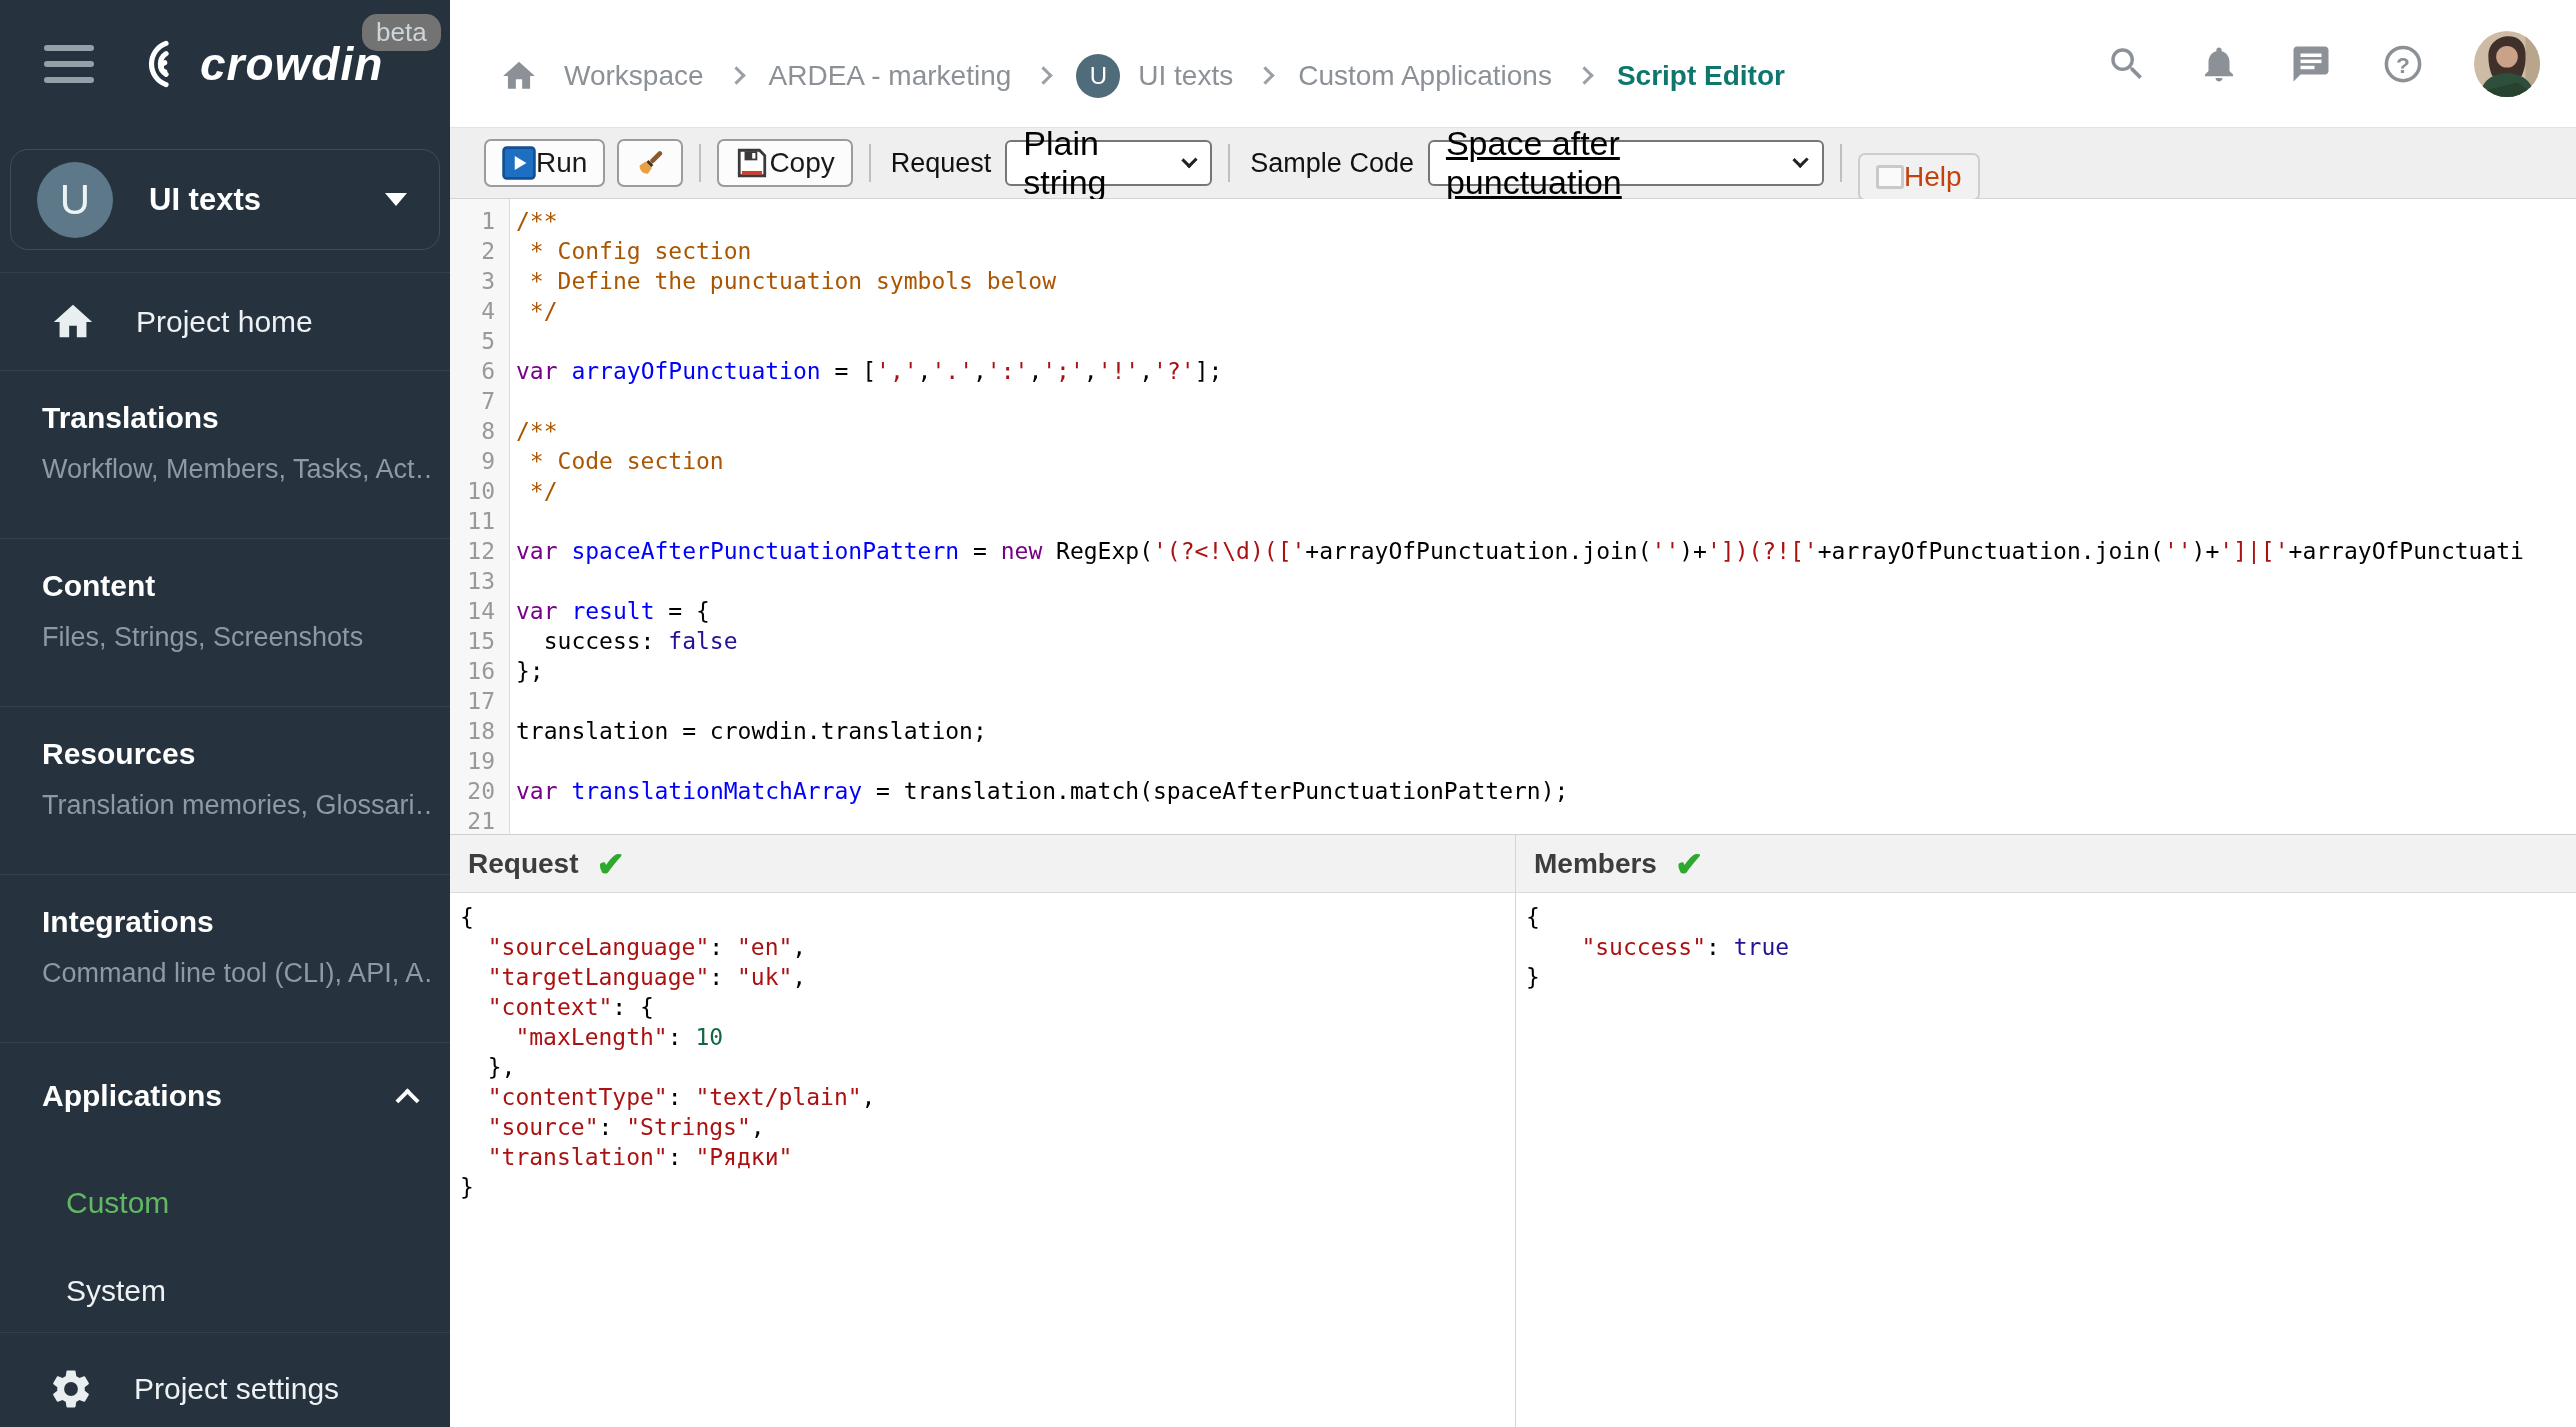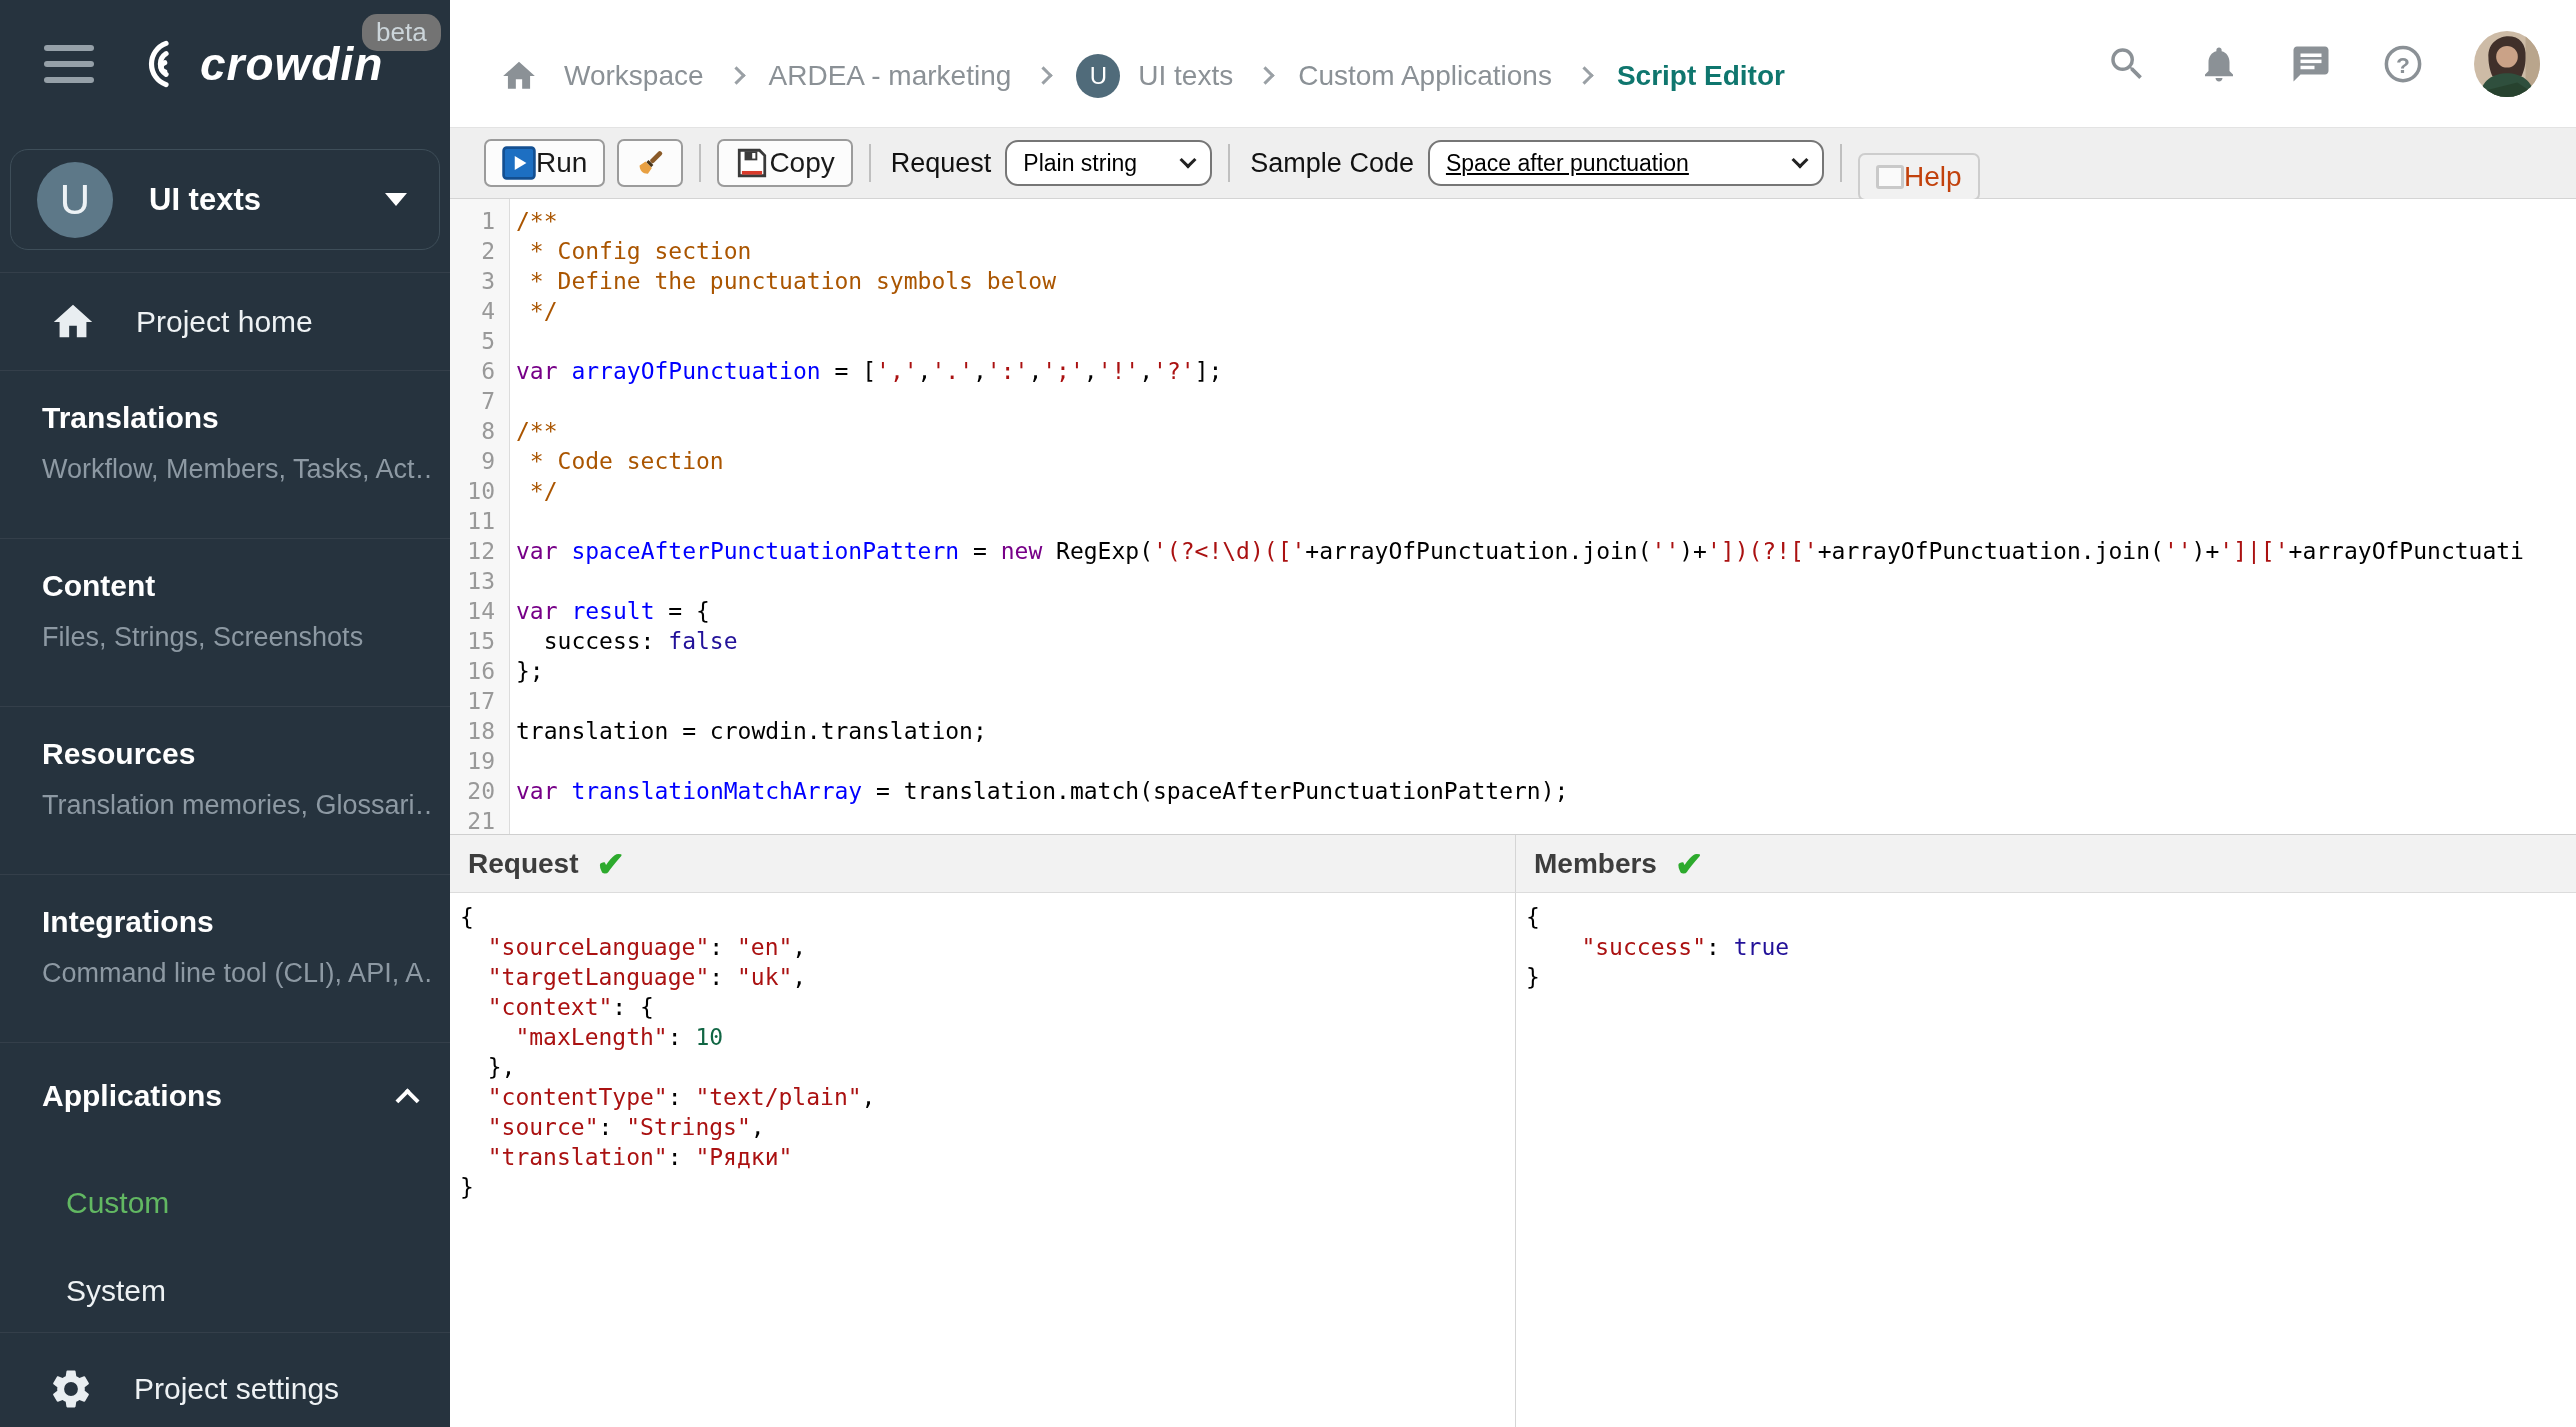--- a/index.html
+++ b/index.html
@@ -64,22 +64,22 @@
   .toolbar { height:72px; background:#efefef; border-top:1px solid #e3e3e3; border-bottom:1px solid #d4d4d4;
              display:flex; align-items:center; padding-left:34px; flex-shrink:0; font-size:27px; color:#111;}
   .tb-btn { display:inline-flex; align-items:center; background:#fcfcfc;
             border:2px solid #9b9b9b; border-radius:7px; height:48px; padding:0 16px;
             font-size:28px; color:#1a1a1a; cursor:pointer; flex-shrink:0;}
   .tb-btn.icon-only { padding:0 14px; }
   .tb-btn.disabled { color:#c2410c; border-color:#cdcdcd; background:#f1f1f1; cursor:default;margin-top:28px;}
   .tb-sep { width:2px; height:38px; background:#bfbfbf; margin:0 16px; flex-shrink:0;}
   .tb-label { margin:0 14px 0 4px; white-space:nowrap;}
   .tb-select { display:inline-flex; align-items:center; justify-content:space-between; gap:14px;
-               background:#fff; border:2px solid #767676; border-radius:13px; height:46px;
-               padding:0 16px; font-size:23px; color:#000; cursor:pointer; flex-shrink:0;}
+               background:#fff; border:2px solid #767676; border-radius:6px; height:46px;
+               padding:0 16px; font-size:34px; color:#000; cursor:pointer; flex-shrink:0;}
   .sel-chev { width:12px; height:12px; border:solid #222; border-width:0 3px 3px 0;
               transform:rotate(45deg); margin-top:-6px;}
   .help-ico { width:28px; height:24px; border:3px solid #c9c9c9; border-radius:3px; background:#fafafa;}
 
   
   .editor { flex:1; min-height:0; display:flex; background:#fff; overflow:hidden;
             font-family:"DejaVu Sans Mono", monospace; font-size:23px; line-height:30px; }
   .gutter { width:60px; background:#f7f7f7; border-right:1px solid #dcdcdc; padding:7px 14px 0 0;
             text-align:right; color:#999; flex-shrink:0;}
   .code-area { flex:1; padding:7px 0 0 6px; white-space:pre; overflow:hidden; color:#000;}

